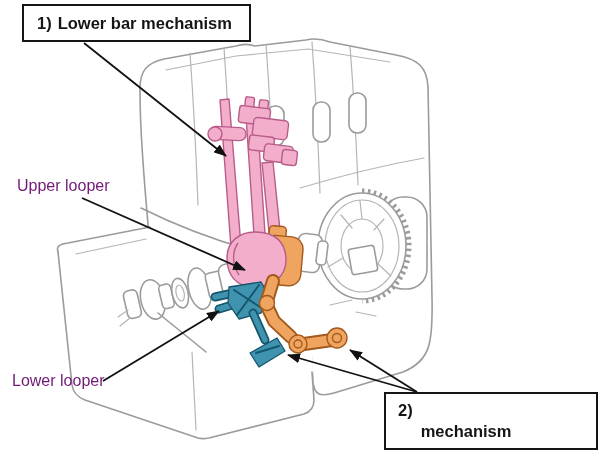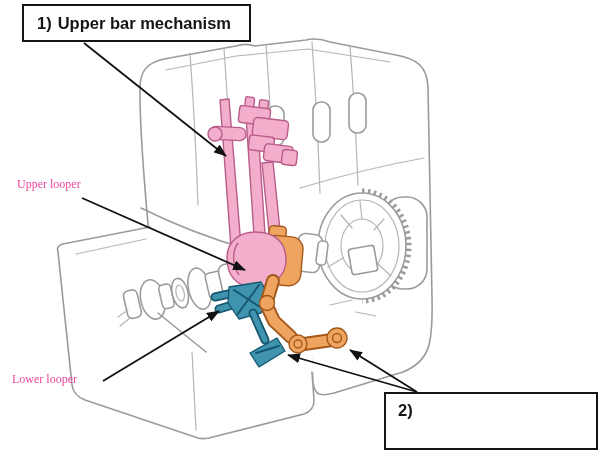--- a/index.html
+++ b/index.html
@@ -36,21 +36,21 @@
 
   .arrow{stroke:#111; stroke-width:1.8; fill:none;}
 
   
   .callout-box{
     position:absolute; background:#fff; border:2px solid var(--ink); box-sizing:border-box;
     font-weight:bold; font-size:16.5px; color:var(--ink); display:flex;
   }
   .box1{left:22px; top:4px; width:229px; height:38px; align-items:center; padding-left:13px; gap:6px;}
   .box2{left:384px; top:392px; width:214px; height:58px; padding:6px 4px 6px 12px; gap:8px; line-height:1.3; align-items:flex-start;}
-  .plain-label{position:absolute; font-size:12px; color:#ec4899;font-family:Liberation Serif, serif;}
+  .plain-label{position:absolute; font-size:16px; color:#701a75;}
   .upper-label{left:17px; top:177px;}
   .lower-label{left:12px; top:372px;}
 </style>
 </head>
 <body>
 
 <div class="stage">
 
   <svg width="609" height="455" viewBox="0 0 609 455">
     <defs>
@@ -169,27 +169,28 @@
       <line class="arrow" x1="84" y1="43" x2="226" y2="156" marker-end="url(#ah)"></line>
       <line class="arrow" x1="82" y1="198" x2="245" y2="270" marker-end="url(#ah)"></line>
       <line class="arrow" x1="103" y1="381" x2="219" y2="311" marker-end="url(#ah)"></line>
       <line class="arrow" x1="417" y1="392" x2="288" y2="355" marker-end="url(#ah)"></line>
       <line class="arrow" x1="417" y1="392" x2="350" y2="350" marker-end="url(#ah)"></line>
     </g>
   </svg>
 
   <div class="callout-box box1">
     <span>1)</span>
-    <span>Upper bar mechanism</span>
+    <span>Lower bar mechanism</span>
   </div>
 
   <div class="plain-label upper-label">Upper looper</div>
 
   <div class="plain-label lower-label">Lower looper</div>
 
   <div class="callout-box box2">
     <span>2)</span>
     <span>
       <br>
+      <span>mechanism</span>
     </span>
   </div>
 
 </div>
 
 </body></html>

